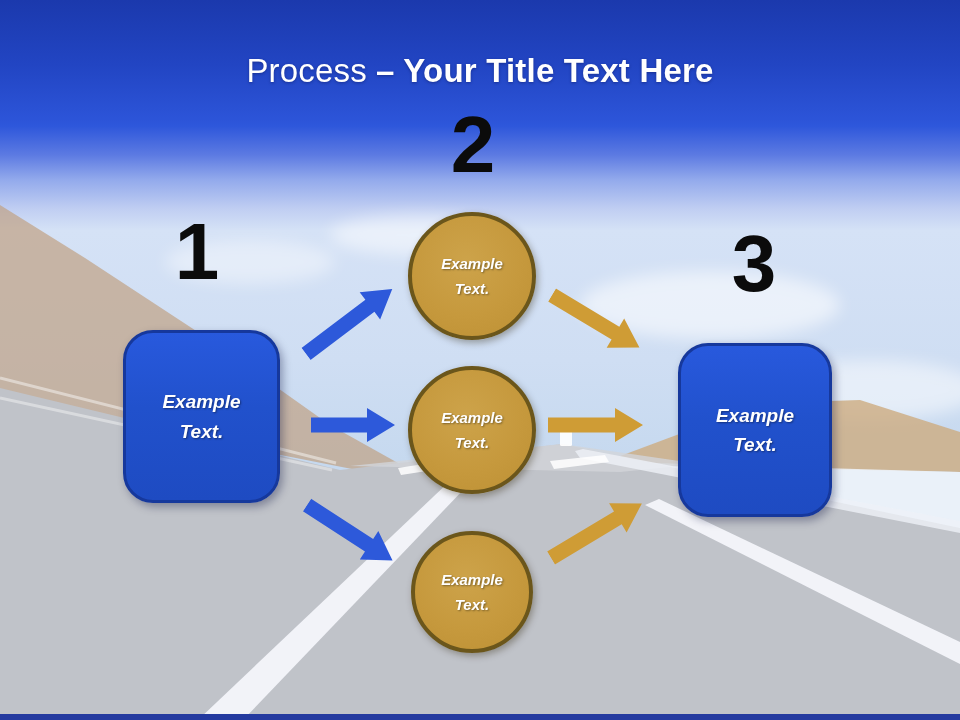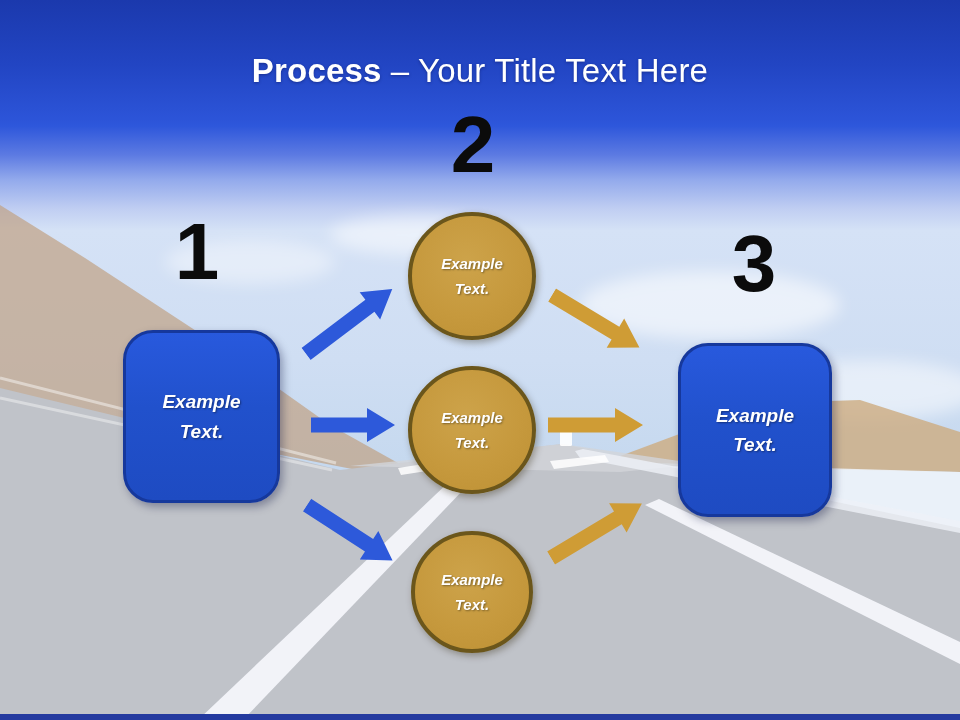--- a/index.html
+++ b/index.html
@@ -11,22 +11,22 @@
       #5c7ae2 21.5%, #93aaec 25%, #c0cef2 29%, #d5e2f6 32%,
       #cfdef3 50%, #c6d9ef 64%, #c6d9ef 100%);
   }
   .bg{position:absolute;left:0;top:0;}
   
   .title{
     position:absolute;left:0;top:52px;width:960px;text-align:center;
     color:#ffffff;font-size:33px;letter-spacing:.2px;
     text-shadow:0 1px 3px rgba(10,20,80,.45);
   }
-  .title .b{font-weight:700;}
-  .title .r{font-weight:400;margin-left:9px;}
+  .title .b{font-weight:400;}
+  .title .r{font-weight:700;margin-left:9px;}
   
   .num{
     position:absolute;width:90px;text-align:center;
     font-size:80px;font-weight:700;color:#0b0b0b;line-height:1;
   }
   .num1{left:152px;top:212px;}
   .num2{left:428px;top:105px;}
   .num3{left:709px;top:224px;}
   
   .pbox{

